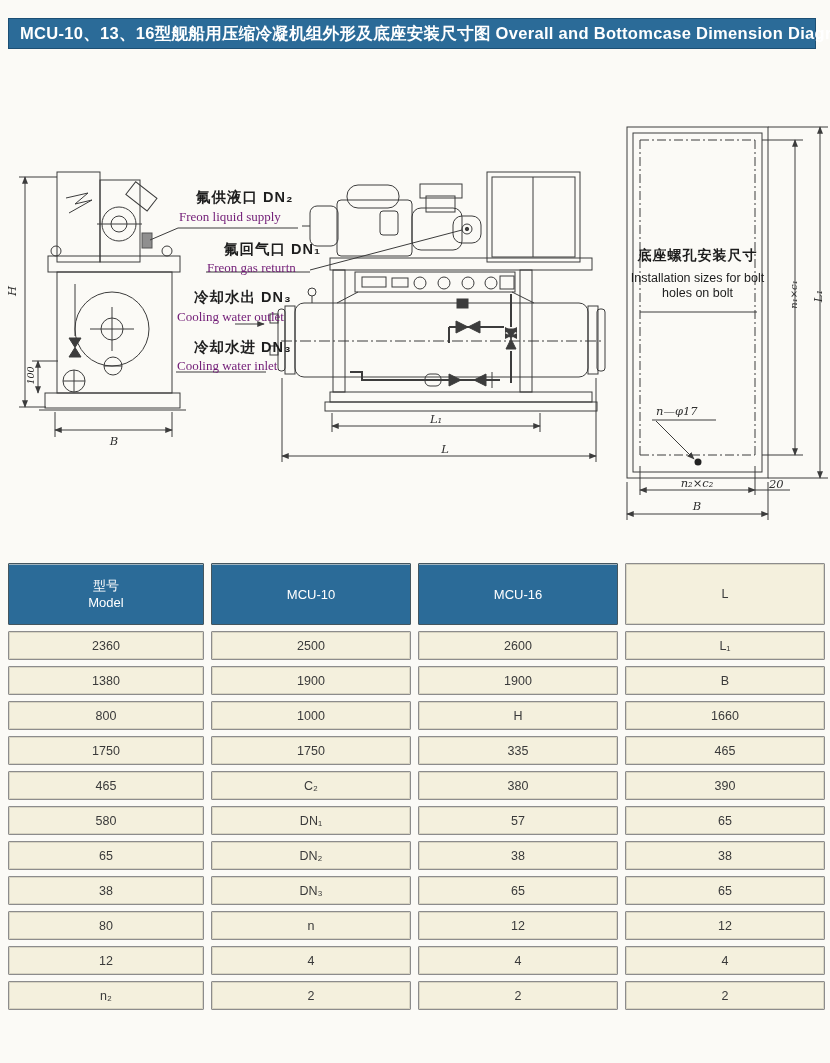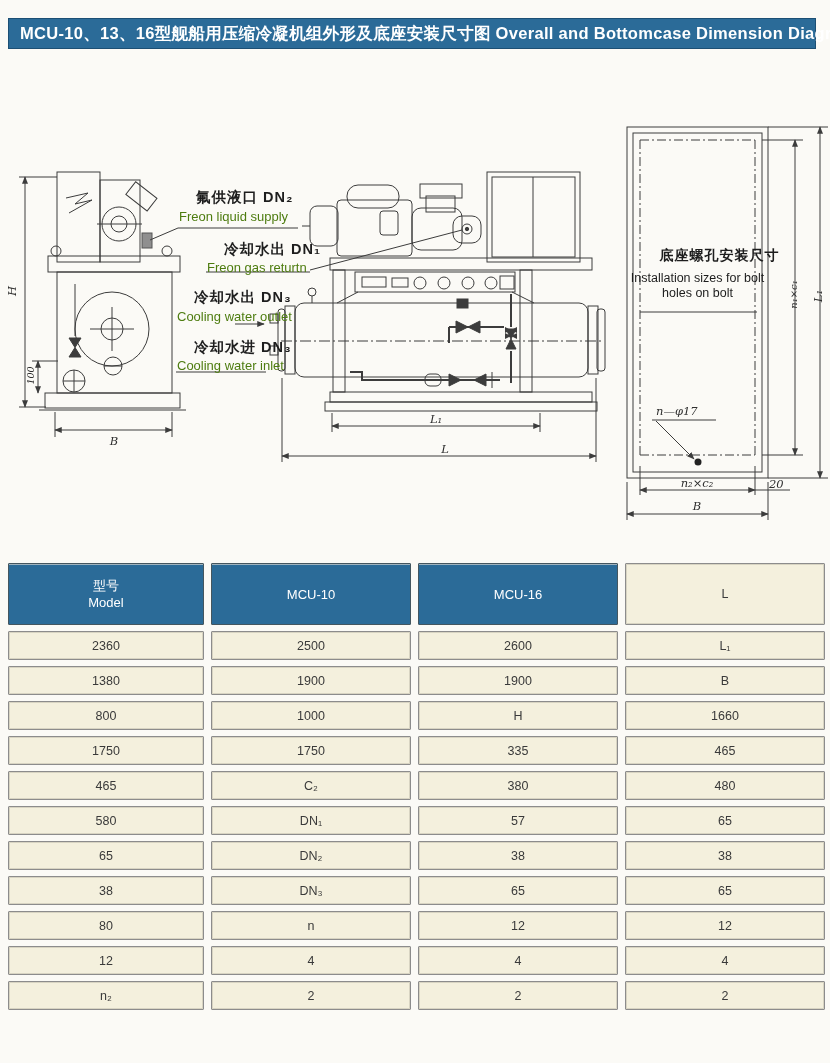--- a/index.html
+++ b/index.html
@@ -7,26 +7,26 @@
         font-family:"Liberation Sans","DejaVu Sans",sans-serif;overflow:hidden;}
   
   .title-bar{position:absolute;left:8px;top:18px;width:806px;height:29px;
              background:#2b6b98;border:1px solid #1c4f74;display:flex;align-items:center;}
   .title-bar span{color:#ffffff;font-size:16.5px;font-weight:bold;padding-left:11px;
                   white-space:nowrap;letter-spacing:.3px;}
   
   .drawing{position:absolute;left:0;top:50px;width:830px;height:512px;}
   .lab{position:absolute;white-space:nowrap;color:#1d1d1d;}
   .cjk{font-size:14.5px;font-weight:bold;letter-spacing:1px;margin-left:15px;}
-  .en{font-size:13px;color:#4d7c0f;}
+  .en{font-size:13px;color:#701a75;font-family:Liberation Serif, serif;}
   .dim{font-family:"DejaVu Serif",serif;font-style:italic;font-size:11.5px;color:#2e2e2e;}
   .rot{transform:rotate(-90deg);text-align:center;}
   .ctr{text-align:center;}
   .bp-block{position:absolute;left:627px;width:141px;text-align:center;}
-  .bp-cjk{font-size:14px;font-weight:bold;letter-spacing:1px;padding-left:22px;}
+  .bp-cjk{font-size:14px;font-weight:bold;letter-spacing:1px;}
   .bp-en{font-size:12.5px;line-height:14.5px;}
   
   .spec-table{position:absolute;left:8px;top:563px;width:728px;
               display:grid;grid-template-columns:196px 200px 200px 200px;
               grid-template-rows:62px;grid-auto-rows:29px;column-gap:7px;row-gap:6px;}
   .cell{display:flex;align-items:center;justify-content:center;border-radius:1px;}
   .cell.head{background:#2b6b98;color:#ffffff;border:1px solid #44565f;
              flex-direction:column;font-size:13px;line-height:17px;
              box-shadow:0 1px 0 #9fb3bf inset;}
   .cell.body{background:#f4f0dd;border:1px solid #8c8c8c;font-size:12.5px;color:#3a3a3a;
@@ -200,21 +200,21 @@
       <line x1="640" y1="466" x2="640" y2="495"></line>
       <line x1="755" y1="466" x2="755" y2="495"></line>
       <line x1="627" y1="482" x2="627" y2="520"></line>
       <line x1="768" y1="482" x2="768" y2="520"></line>
       <line x1="627" y1="514" x2="768" y2="514" marker-start="url(#arr)" marker-end="url(#arr)"></line>
     </g>
   </svg>
 
   <div class="lab cjk" style="left:181px;top:188px">氟供液口 DN₂</div>
   <div class="lab en" style="left:179px;top:209px">Freon liquid supply</div>
-  <div class="lab cjk" style="left:209px;top:240px">冷却水出 DN₁</div>
+  <div class="lab cjk" style="left:209px;top:240px">氟回气口 DN₁</div>
   <div class="lab en" style="left:207px;top:260px">Freon  gas returtn</div>
   <div class="lab cjk" style="left:179px;top:288px">冷却水出 DN₃</div>
   <div class="lab en" style="left:177px;top:309px">Cooling water outlet</div>
   <div class="lab cjk" style="left:179px;top:338px">冷却水进 DN₃</div>
   <div class="lab en" style="left:177px;top:358px">Cooling water inlet</div>
 
   <div class="bp-block lab bp-cjk" style="top:247px">底座螺孔安装尺寸</div>
   <div class="bp-block lab bp-en" style="top:271px">Installation sizes for bolt</div>
   <div class="bp-block lab bp-en" style="top:286px">holes on bolt</div>
 
@@ -250,21 +250,21 @@
       <div class="cell body">1000</div>
       <div class="cell body">H</div>
       <div class="cell body">1660</div>
       <div class="cell body">1750</div>
       <div class="cell body">1750</div>
       <div class="cell body">335</div>
       <div class="cell body">465</div>
       <div class="cell body">465</div>
       <div class="cell body">C₂</div>
       <div class="cell body">380</div>
-      <div class="cell body">480</div>
+      <div class="cell body">390</div>
       <div class="cell body">580</div>
       <div class="cell body">DN₁</div>
       <div class="cell body">57</div>
       <div class="cell body">65</div>
       <div class="cell body">65</div>
       <div class="cell body">DN₂</div>
       <div class="cell body">38</div>
       <div class="cell body">38</div>
       <div class="cell body">38</div>
       <div class="cell body">DN₃</div>

